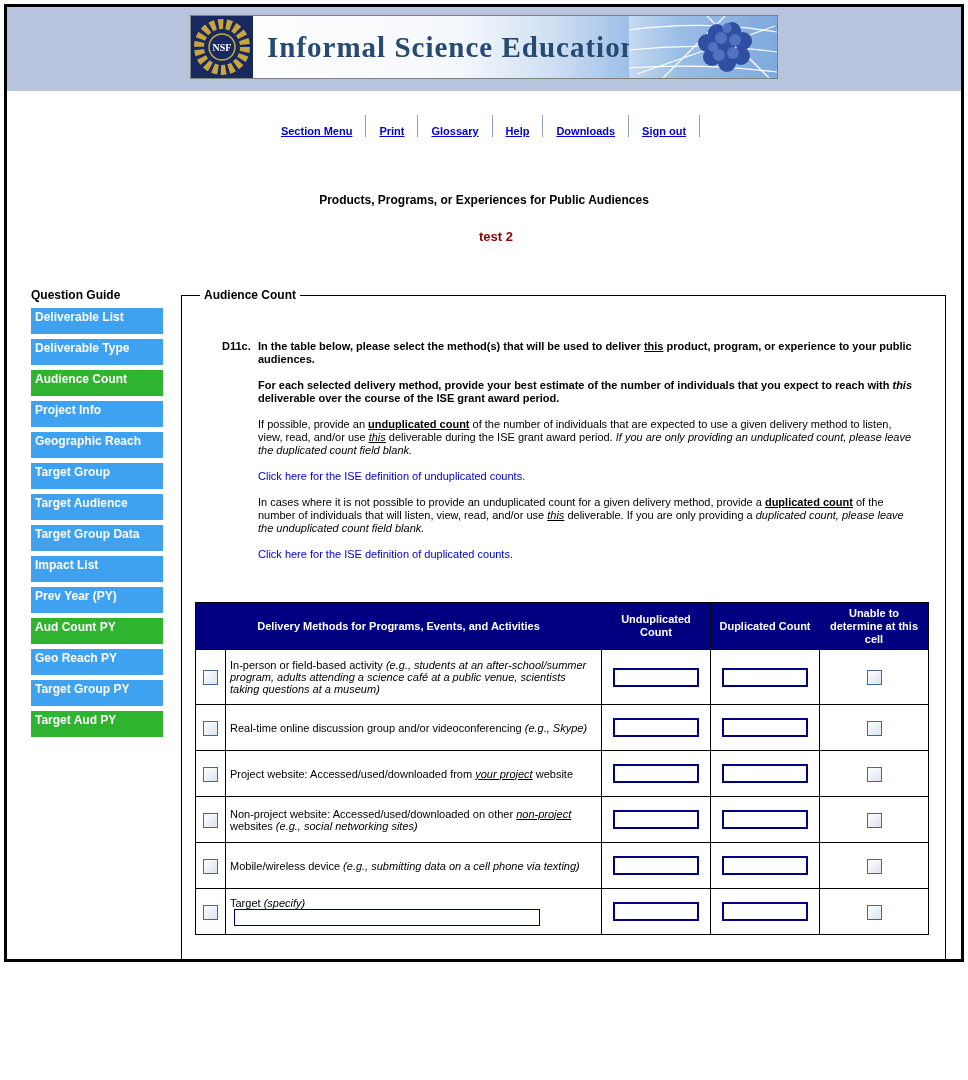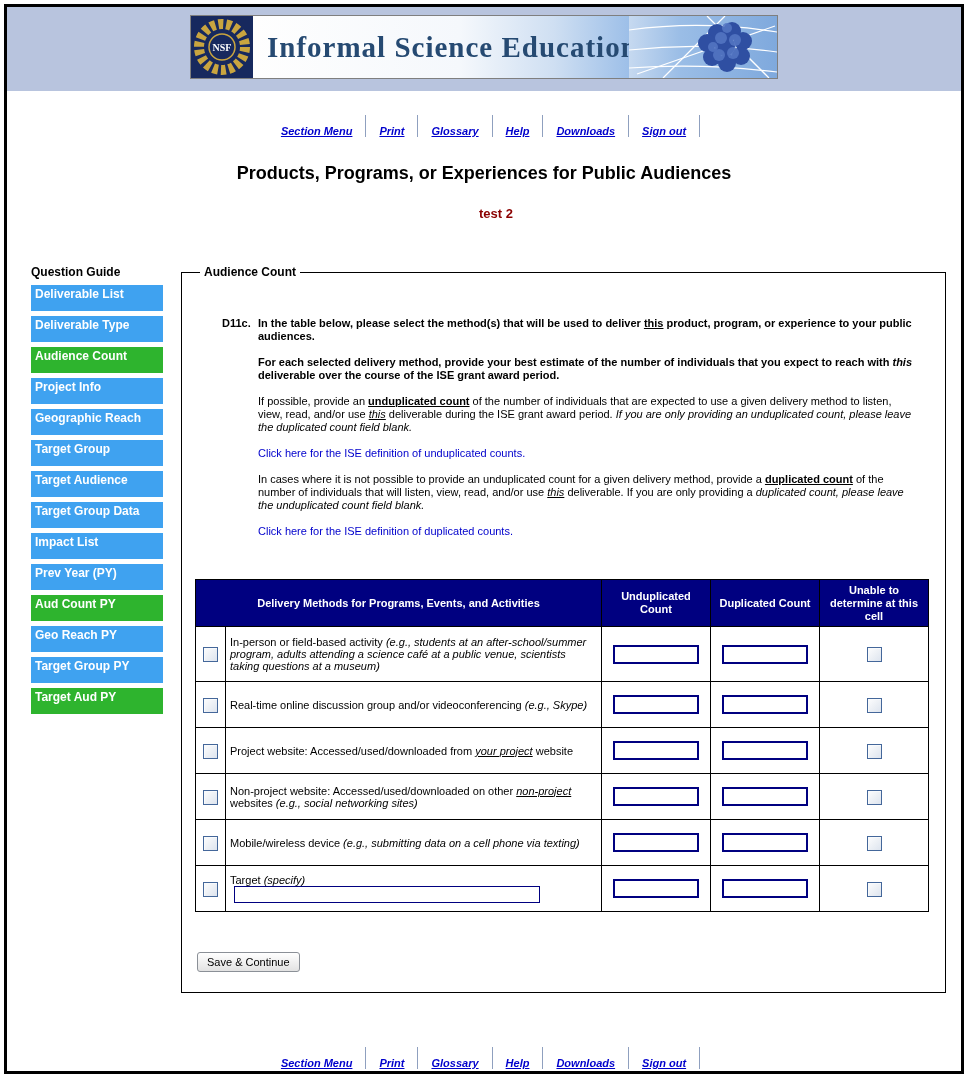--- a/index.html
+++ b/index.html
@@ -1,33 +1,33 @@
 <!DOCTYPE html>
 <html style="--header_band: #b8c4de; --sidebar_blue: #3fa2f0; --sidebar_green: #2eb42e; --table_header_bg: #000080; --link_blue: #0000cc; --subtitle_red: #8b0000; --input_border: #000080;"><head>
 <meta charset="utf-8">
 <style>
   html,body{margin:0;padding:0;background:#fff;}
   body{font-family:"Liberation Sans",sans-serif;color:#000;}
-  .page{margin:4px;border:3px solid #000;box-sizing:border-box;height:1070px;background:#fff;overflow:hidden;}
+  .page{margin:4px;border:3px solid #000;box-sizing:border-box;height:958px;background:#fff;overflow:hidden;}
 
   
   .header-band{background:var(--header_band,#b8c4de);height:84px;display:flex;justify-content:center;}
   .banner{margin-top:8px;width:586px;height:62px;border:1px solid #7f7f7f;display:flex;background:#fff;box-sizing:content-box;}
   .nsf-logo{width:62px;height:62px;flex:none;display:block;}
   .banner-mid{flex:1;display:flex;align-items:center;background:linear-gradient(to right,#fefefe 0%,#f5f8fc 55%,#cfdff2 80%,#9dbfe8 100%);overflow:hidden;}
   .banner-title{font-family:"Liberation Serif",serif;font-size:29px;font-weight:bold;color:#264a72;padding-left:14px;white-space:nowrap;letter-spacing:1px;}
   .globe{width:148px;height:62px;flex:none;display:block;}
 
   
-  .nav{display:flex;justify-content:center;align-items:flex-end;margin-top:24px;font-style:italic;}
+  .nav{display:flex;justify-content:center;align-items:flex-end;margin-top:24px;}
   .nav-link{font-size:11px;font-weight:bold;color:var(--link_blue,#0000cc);text-decoration:underline;margin:0 13px;cursor:pointer;}
   .sep{border-left:1px solid #8fa0bf;height:22px;display:inline-block;}
   .nav.bottom{margin-top:54px;}
 
-  .page-title{text-align:center;font-size:18px;font-weight:bold;margin-top:26px;}
+  .page-title{text-align:center;font-size:12px;font-weight:bold;margin-top:56px;}
   .page-subtitle{text-align:center;font-size:13px;font-weight:bold;color:var(--subtitle_red,#8b0000);margin-top:22px;margin-left:24px;}
 
   
   .content{display:flex;margin-top:44px;align-items:flex-start;}
   .sidebar{width:132px;margin-left:24px;flex:none;}
   .qg-heading{font-size:12px;font-weight:bold;margin-bottom:6px;}
   .qg-item{background:var(--sidebar_blue,#3fa2f0);color:#fff;font-size:12px;font-weight:bold;padding:2px 2px 10px 4px;margin-bottom:5px;cursor:pointer;}
   .qg-item.green{background:var(--sidebar_green,#2eb42e);}
 
   .main-box{margin-left:18px;width:763px;min-height:712px;border:1px solid #000;padding:26px 16px 20px 13px;box-sizing:border-box;}

